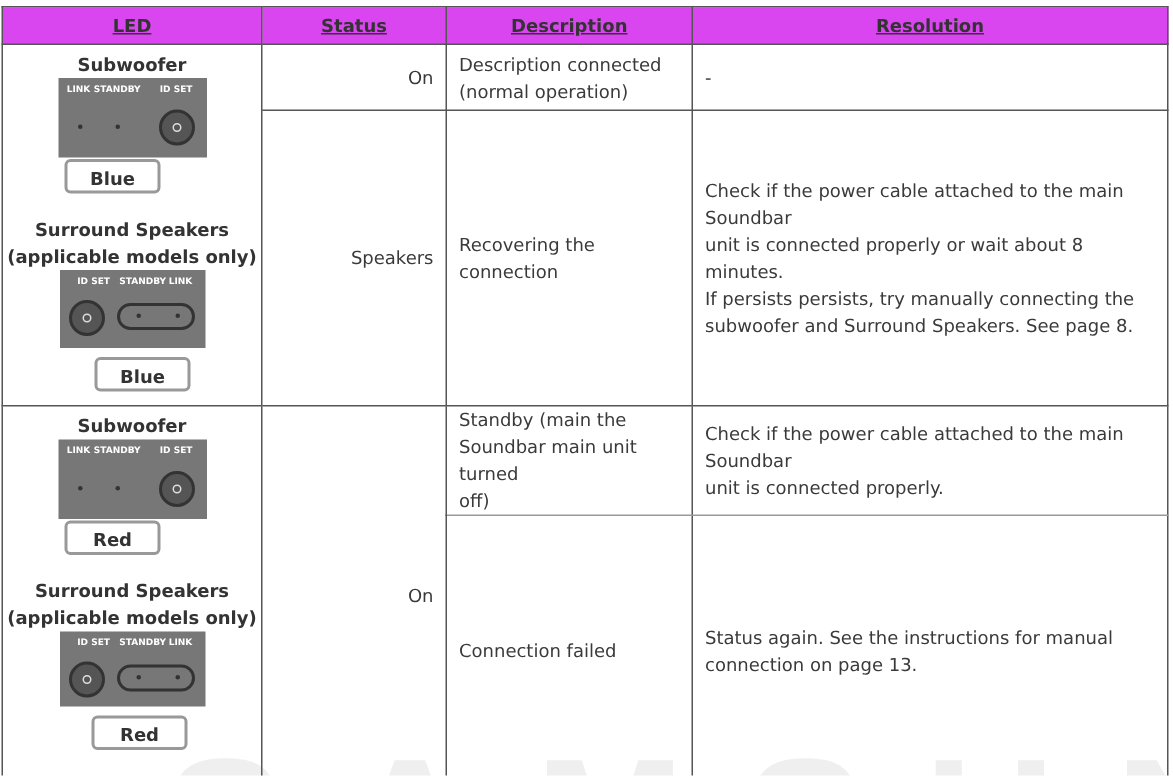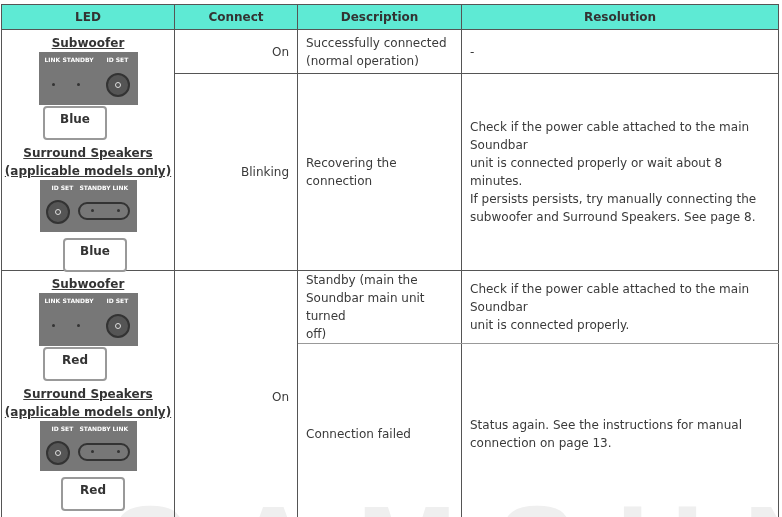--- a/index.html
+++ b/index.html
@@ -4,55 +4,55 @@
 <style>
   html, body { margin: 0; padding: 0; background: #ffffff; }
   body { width: 782px; height: 517px; overflow: hidden; position: relative;
          font-family: "DejaVu Sans", "Liberation Sans", sans-serif; color: #3a3a3a; }
   .watermark { position: absolute; left: 110px; top: 488px; font-size: 120px; font-weight: bold;
                color: #efefef; letter-spacing: 40px; font-family: "Liberation Sans", sans-serif;
                z-index: 0; line-height: 1; white-space: nowrap; }
   table { position: absolute; left: 1px; top: 4px; border-collapse: collapse; z-index: 1;
           font-size: 12px; table-layout: fixed; }
   td, th { border: 1px solid #555; padding: 0 8px; vertical-align: middle; }
-  th { background: #5eead4; font-weight: bold; font-size: 12px; height: 24px; text-align: center; color: #333; }
-  td.led { text-align: center; padding: 0; text-decoration: underline; }
+  th { background: #d946ef; font-weight: bold; font-size: 12px; height: 24px; text-align: center; color: #333; text-decoration: underline; }
+  td.led { text-align: center; padding: 0; }
   td.status { text-align: right; }
   td.desc, td.res { text-align: left; line-height: 18px; }
   .subline { border-bottom: 1px solid #999; }
   .led-title { font-weight: bold; font-size: 12px; line-height: 18px; color: #333; }
   .panel { position: relative; margin: 0 auto; background: #777; width: 98px; height: 53px; }
   .panel .lbl { position: absolute; top: 4px; font-size: 6px; color: #fff; font-weight: bold; white-space: nowrap; }
   .panel .dot { position: absolute; width: 3px; height: 3px; background: #333; border-radius: 50%; }
   .panel .knob { position: absolute; width: 24px; height: 24px; border-radius: 50%; background: #555;
                  border: 2px solid #333; box-sizing: border-box; }
   .panel .knob::after { content: ""; position: absolute; left: 7px; top: 7px; width: 6px; height: 6px;
                         border-radius: 50%; border: 1px solid #ddd; box-sizing: border-box; }
   .panel .pill { position: absolute; height: 18px; width: 52px; border-radius: 10px; border: 2px solid #333; box-sizing: border-box; }
   .callout { position: absolute; background: #fff; border: 2px solid #999; border-radius: 4px;
-             width: 64px; height: 34px; font-weight: bold; font-size: 12px; color: #333; text-align: center;
+             width: 64px; height: 23px; font-weight: bold; font-size: 12px; color: #333; text-align: center;
              line-height: 22px; box-sizing: border-box; }
   .led-block { position: relative; }
 </style>
 </head>
 <body>
 
 <div class="watermark">SAMSUNG</div>
 
 <table>
   <colgroup>
     <col style="width:173px">
       <col style="width:123px">
       <col style="width:164px">
       <col style="width:317px">
   </colgroup>
   <tbody>
       <tr>
     <th>LED</th>
-    <th>Connect</th>
+    <th>Status</th>
     <th>Description</th>
     <th>Resolution</th>
   </tr>
 
   <tr style="height:44px">
     <td class="led" rowspan="2" style="vertical-align:top">
       <div class="led-block" style="height:110px;padding-top:4px">
         <div class="led-title">Subwoofer</div>
         <div class="panel" style="width:99px;height:53px">
           <span class="lbl" style="left:6px">LINK</span>
@@ -74,27 +74,27 @@
           <span class="knob" style="left:6px;top:20px"></span>
           <span class="pill" style="left:38px;top:22px"></span>
           <span class="dot" style="left:51px;top:29px"></span>
           <span class="dot" style="left:77px;top:29px"></span>
         </div>
         <div class="callout" style="left:61px;top:94px">Blue</div>
       </div>
     </td>
     <td class="status">On</td>
     <td class="desc">
-      <div>Successfully connected</div>
+      <div>Description connected</div>
       <div>(normal operation)</div>
     </td>
     <td class="res">-</td>
   </tr>
   <tr style="height:197px">
-    <td class="status">Blinking</td>
+    <td class="status">Speakers</td>
     <td class="desc">Recovering the connection</td>
     <td class="res">
       <div>Check if the power cable attached to the main Soundbar</div>
       <div>unit is connected properly or wait about 8 minutes.</div>
       <div>If persists persists, try manually connecting the</div>
       <div>subwoofer and Surround Speakers. See page 8.</div>
     </td>
   </tr>
 
   <tr style="height:62px">

